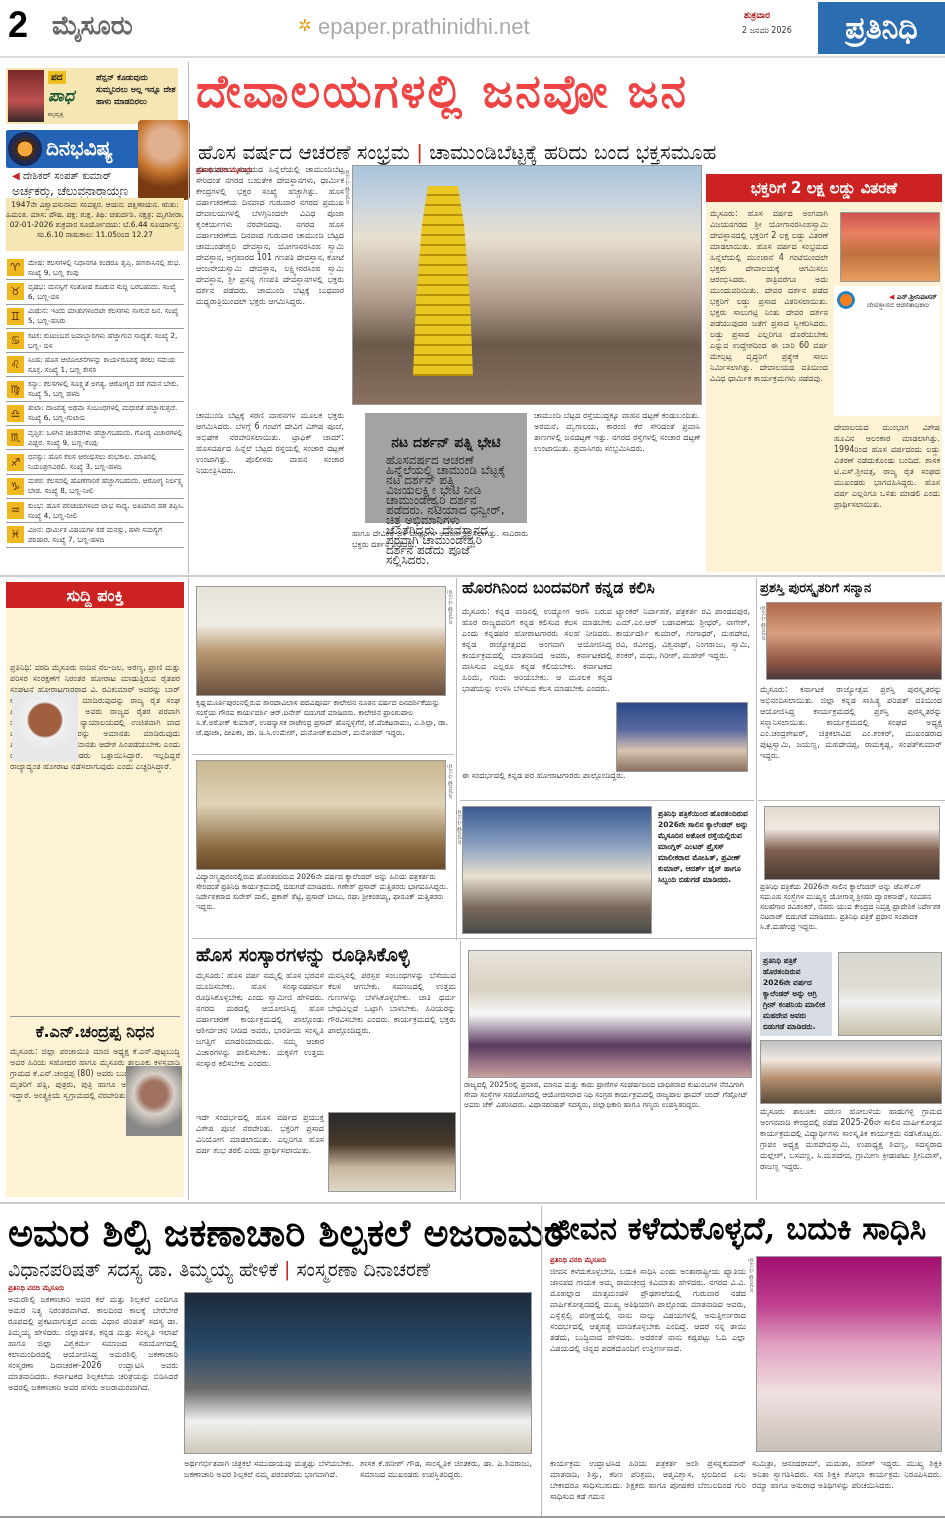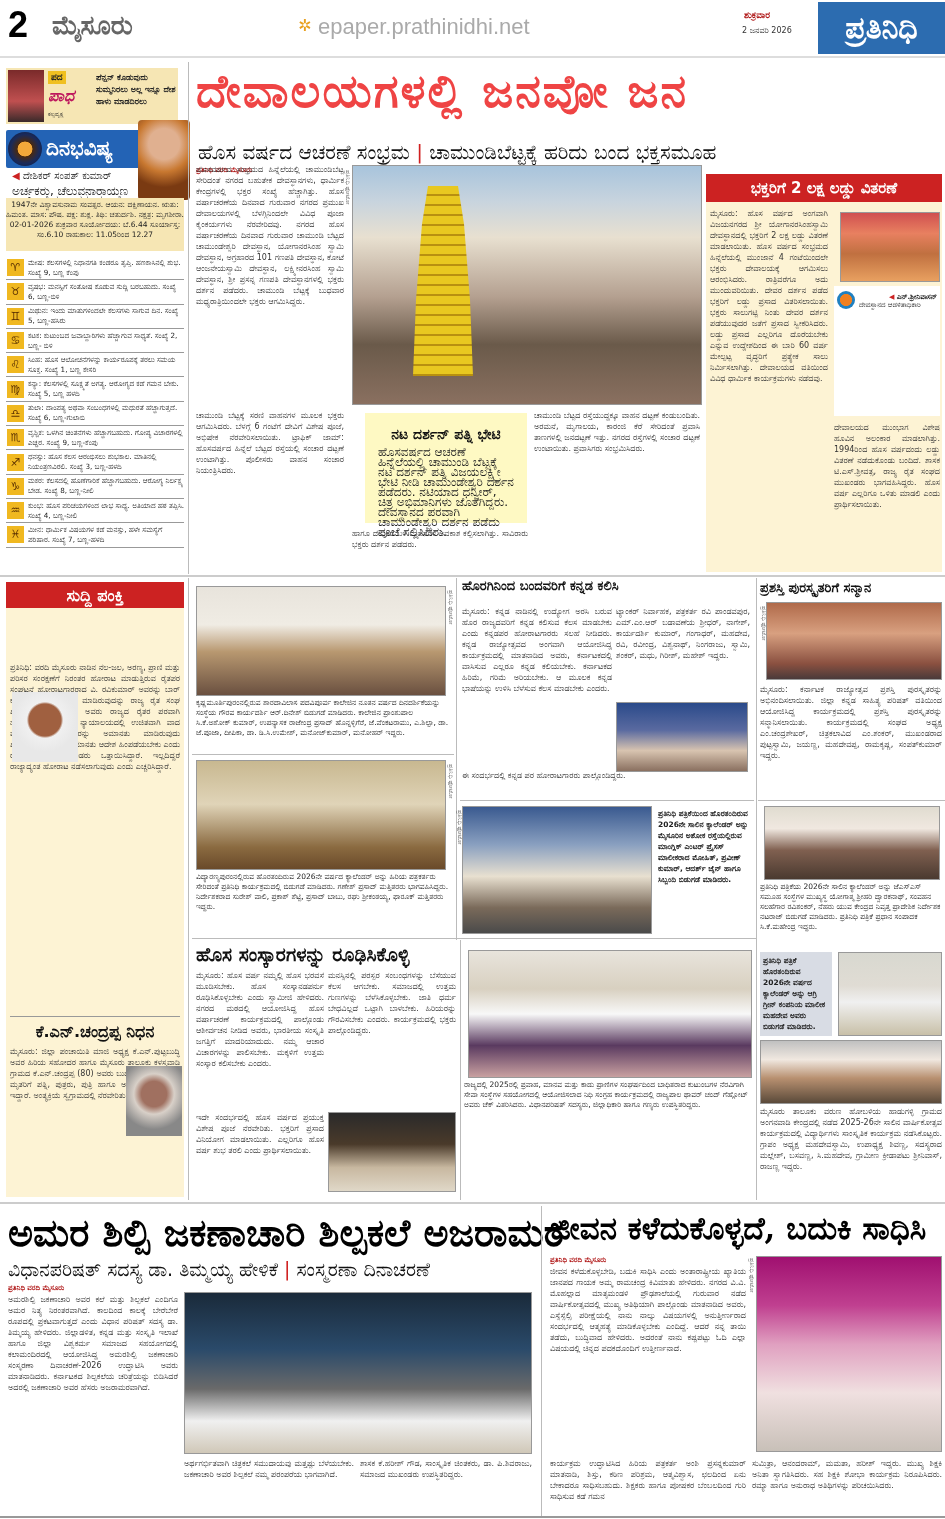--- a/index.html
+++ b/index.html
@@ -15,21 +15,21 @@
 #hdr-section{left:52px;top:10px;font-size:26px;color:#666;font-weight:bold}
 #hdr-site{left:318px;top:14px;font-size:22px;color:#aaa;font-family:"Liberation Sans",sans-serif}
 #hdr-cursor{left:298px;top:16px;font-size:16px;color:#e8a020}
 #hdr-day{left:744px;top:10px;font-size:9px;color:#b01818;font-weight:bold}
 #hdr-date{left:742px;top:26px;font-size:8px;color:#333}
 #hdr-logo{left:818px;top:2px;width:127px;height:52px;background:#2c6cb0;color:#fff;font-size:30px;font-weight:bold;display:flex;align-items:center;justify-content:center}
 
 #quote-box{left:6px;top:68px;width:172px;height:56px;background:#f6e6b4}
 #quote-photo{left:2px;top:2px;width:36px;height:52px;background:linear-gradient(#7a2a2a,#c05050 60%,#3a2a2a)}
 #quote-pada{left:42px;top:3px;font-size:9px;background:#f0c020;padding:1px 3px;font-weight:bold}
-#quote-logo{left:42px;top:18px;font-size:16px;color:#be185d;font-weight:bold;font-style:italic}
+#quote-logo{left:42px;top:18px;font-size:16px;color:#14532d;font-weight:bold;font-style:italic}
 #quote-kal{left:42px;top:42px;font-size:6px}
 #quote-text{left:90px;top:4px;width:80px;font-size:8px;line-height:12px;font-weight:bold}
 
 #horo-banner{left:6px;top:130px;width:178px;height:38px;background:#2363b5;border-radius:2px}
 #horo-wheel{left:2px;top:2px;width:34px;height:34px;border-radius:50%;background:radial-gradient(#f2a83a 30%,#4a2a10 32%,#1a2a5a 60%,#0a1a3a)}
 #horo-title{left:40px;top:6px;font-size:20px;color:#fff;font-weight:bold}
 #horo-priest{left:138px;top:120px;width:52px;height:80px;background:radial-gradient(circle at 50% 30%,#e0b090 25%,#c87830 45%,#7a3a12 70%);border-radius:4px}
 #horo-author{left:12px;top:170px;font-size:10px;font-weight:normal;color:#222}
 #horo-author-meta{left:12px;top:187px;width:130px;font-size:12px;line-height:9px}
 #horo-panchang{left:6px;top:198px;width:178px;height:53px;background:#f6e6b4;font-size:7.5px;line-height:10px;text-align:center;padding-top:2px}
@@ -40,21 +40,21 @@
 
 #main-headline{left:196px;top:64px;width:746px;font-size:46px;font-weight:bold;color:#ef4444;letter-spacing:2px;white-space:nowrap;font-family:"DejaVu Serif",serif}
 #main-subhead{left:198px;top:140px;width:746px;font-size:20px;color:#111;white-space:nowrap}
 #main-subhead .sep{color:#d02020}
 
 #lead-byline{left:196px;top:166px;font-size:7px;color:#b01818;font-weight:bold}
 #lead-col1{left:196px;top:164px;width:148px;height:230px}
 #lead-photo{left:352px;top:165px;width:350px;height:240px;background:linear-gradient(180deg,#a8c4dc 0%,#c8d4de 15%,#e8e0d0 30%,#b4a090 55%,#6a5a4a 75%,#8a7060 100%)}
 #temple{left:60px;top:20px;width:60px;height:190px;background:repeating-linear-gradient(180deg,#e8c820 0,#e8c820 8px,#b89010 8px,#b89010 10px);clip-path:polygon(25% 0,75% 0,85% 20%,95% 60%,100% 100%,0 100%,5% 60%,15% 20%)}
 #lead-col2{left:196px;top:410px;width:148px;height:162px}
-#actor-box{left:365px;top:413px;width:162px;height:110px;background:#fef9c3;padding:13px}
+#actor-box{left:365px;top:413px;width:162px;height:110px;background:#a3a3a3;padding:21px}
 #actor-title{font-size:14px;font-weight:bold;text-align:center;color:#111}
 #actor-text{font-size:12px;line-height:10px;margin-top:4px;color:#222}
 #lead-bottom-l{left:352px;top:528px;width:176px;height:44px}
 #lead-bottom-r{left:534px;top:410px;width:166px;height:162px}
 
 #laddu-box{left:706px;top:174px;width:236px;height:398px;background:#fdf3d4}
 #laddu-title{left:0;top:0;width:236px;height:28px;background:#cc2222;color:#fff;font-size:15px;font-weight:bold;display:flex;align-items:center;justify-content:center}
 #laddu-col1{left:4px;top:34px;width:118px;height:360px}
 #laddu-photo{left:134px;top:38px;width:100px;height:70px;background:linear-gradient(180deg,#d05050 0%,#e88060 30%,#c07040 60%,#e8a060 100%)}
 #laddu-quote{left:128px;top:112px;width:106px;height:130px;background:#fff;padding:3px}
@@ -69,21 +69,21 @@
 #suddi-t1{left:4px;top:80px;width:170px;height:284px}
 #suddi-p1{left:6px;top:110px;width:66px;height:70px;background:radial-gradient(circle at 50% 40%,#a06040 30%,#f0f0f0 34%,#e8e8e8 60%)}
 #suddi-h2{left:0;top:440px;width:178px;font-size:16px;font-weight:bold;text-align:center;color:#111}
 #suddi-t2{left:4px;top:464px;width:170px;height:148px}
 #suddi-p2{left:120px;top:484px;width:56px;height:70px;background:radial-gradient(circle at 50% 40%,#a07060 25%,#d8d0c8 40%,#888 70%)}
 
 #cal1-photo{left:196px;top:586px;width:250px;height:110px;background:linear-gradient(180deg,#e8e4dc 0%,#f0ece4 35%,#b89870 60%,#6a5040 100%)}
 #cal1-cap{left:196px;top:698px;width:254px;height:52px;font-size:7.5px;line-height:10px}
 #cal2-photo{left:196px;top:760px;width:250px;height:110px;background:linear-gradient(180deg,#c8b890 0%,#e0d4b8 40%,#8a6a40 80%,#6a4a2a 100%)}
 #cal2-cap{left:196px;top:872px;width:254px;height:60px;font-size:7.5px;line-height:10px}
-#kannada-head{left:462px;top:578px;font-size:13px;font-weight:bold;color:#111;white-space:nowrap}
+#kannada-head{left:462px;top:578px;font-size:16px;font-weight:bold;color:#111;white-space:nowrap}
 #kannada-t1{left:462px;top:606px;width:150px;height:160px}
 #kannada-t2{left:616px;top:606px;width:134px;height:94px}
 #kannada-photo{left:616px;top:702px;width:132px;height:70px;background:linear-gradient(180deg,#2a4a8a 0%,#5a6aa0 40%,#d8c4b0 70%,#8a7060 100%)}
 #kannada-t3{left:462px;top:770px;width:288px;height:26px}
 #mangik-photo{left:462px;top:806px;width:190px;height:128px;background:linear-gradient(180deg,#3a5a90 0%,#8aa0c0 30%,#e8e0d0 55%,#7a6a5a 80%,#4a4a4a 100%)}
 #mangik-cap{left:658px;top:808px;width:92px;height:126px;font-size:7.5px;line-height:11px;font-weight:bold}
 #samman-head{left:760px;top:580px;font-size:13px;font-weight:bold;color:#111;white-space:nowrap}
 #samman-photo{left:766px;top:602px;width:176px;height:78px;background:linear-gradient(180deg,#b06a4a 0%,#d8a080 40%,#8a5040 80%,#4a3a3a 100%)}
 #samman-t{left:760px;top:684px;width:182px;height:112px}
 #jss-photo{left:764px;top:806px;width:176px;height:74px;background:linear-gradient(180deg,#e0dcd0 0%,#f0e8e0 30%,#806050 60%,#4a3a30 100%)}
@@ -216,21 +216,21 @@
 <div class="abs txt" id="lead-bottom-l">ಹಾಗೂ ದೇವಿಕೆರೆ ಬಳಿ ವಾಹನಗಳ ಅವಕಾಶ ಕಲ್ಪಿಸಲಾಗಿತ್ತು. ಸಾವಿರಾರು ಭಕ್ತರು ದರ್ಶನ ಪಡೆದರು.</div>
 <div class="abs txt" id="lead-bottom-r">ಚಾಮುಂಡಿ ಬೆಟ್ಟದ ರಸ್ತೆಯುದ್ದಕ್ಕೂ ವಾಹನ ದಟ್ಟಣೆ ಕಂಡುಬಂದಿತು. ಅರಮನೆ, ಮೃಗಾಲಯ, ಕಾರಂಜಿ ಕೆರೆ ಸೇರಿದಂತೆ ಪ್ರವಾಸಿ ತಾಣಗಳಲ್ಲಿ ಜನದಟ್ಟಣೆ ಇತ್ತು. ನಗರದ ರಸ್ತೆಗಳಲ್ಲಿ ಸಂಚಾರ ದಟ್ಟಣೆ ಉಂಟಾಯಿತು. ಪ್ರವಾಸಿಗರು ಸಂಭ್ರಮಿಸಿದರು.</div>
 
 <div class="abs" id="laddu-box">
   <div class="abs" id="laddu-title">ಭಕ್ತರಿಗೆ 2 ಲಕ್ಷ ಲಡ್ಡು ವಿತರಣೆ</div>
   <div class="abs txt" id="laddu-col1">ಮೈಸೂರು: ಹೊಸ ವರ್ಷದ ಅಂಗವಾಗಿ ವಿಜಯನಗರದ ಶ್ರೀ ಯೋಗಾನರಸಿಂಹಸ್ವಾಮಿ ದೇವಸ್ಥಾನದಲ್ಲಿ ಭಕ್ತರಿಗೆ 2 ಲಕ್ಷ ಲಡ್ಡು ವಿತರಣೆ ಮಾಡಲಾಯಿತು. ಹೊಸ ವರ್ಷದ ಸಂಭ್ರಮದ ಹಿನ್ನೆಲೆಯಲ್ಲಿ ಮುಂಜಾನೆ 4 ಗಂಟೆಯಿಂದಲೇ ಭಕ್ತರು ದೇವಾಲಯಕ್ಕೆ ಆಗಮಿಸಲು ಆರಂಭಿಸಿದರು. ರಾತ್ರಿವರೆಗೂ ಅದು ಮುಂದುವರಿಯಿತು. ದೇವರ ದರ್ಶನ ಪಡೆದ ಭಕ್ತರಿಗೆ ಲಡ್ಡು ಪ್ರಸಾದ ವಿತರಿಸಲಾಯಿತು. ಭಕ್ತರು ಸಾಲುಗಟ್ಟಿ ನಿಂತು ದೇವರ ದರ್ಶನ ಪಡೆಯುವುದರ ಜತೆಗೆ ಪ್ರಸಾದ ಸ್ವೀಕರಿಸಿದರು. ಲಡ್ಡು ಪ್ರಸಾದ ಎಲ್ಲರಿಗೂ ದೊರೆಯಬೇಕು ಎನ್ನುವ ಉದ್ದೇಶದಿಂದ ಈ ಬಾರಿ 60 ವರ್ಷ ಮೇಲ್ಪಟ್ಟ ವೃದ್ಧರಿಗೆ ಪ್ರತ್ಯೇಕ ಸಾಲು ನಿರ್ಮಿಸಲಾಗಿತ್ತು. ದೇವಾಲಯದ ವತಿಯಿಂದ ವಿವಿಧ ಧಾರ್ಮಿಕ ಕಾರ್ಯಕ್ರಮಗಳು ನಡೆದವು.</div>
   <div class="photo" id="laddu-photo"></div>
   <div class="abs" id="laddu-quote">
     <span id="laddu-quote-ico"></span>
     <div id="laddu-quote-sig"><span style="color:#cc2222">◀ </span><span>ಎನ್.ಶ್ರೀನಿವಾಸನ್</span></div>
-    <div style="font-size:7px;text-align:left">ದೇವಸ್ಥಾನದ ಆಡಳಿತಾಧಿಕಾರಿ</div>
+    <div style="font-size:7px;text-align:center">ದೇವಸ್ಥಾನದ ಆಡಳಿತಾಧಿಕಾರಿ</div>
   </div>
   <div class="abs txt" id="laddu-col2">ದೇವಾಲಯದ ಮುಂಭಾಗ ವಿಶೇಷ ಹೂವಿನ ಅಲಂಕಾರ ಮಾಡಲಾಗಿತ್ತು. 1994ರಿಂದ ಹೊಸ ವರ್ಷದಂದು ಲಡ್ಡು ವಿತರಣೆ ನಡೆದುಕೊಂಡು ಬಂದಿದೆ. ಶಾಸಕ ಟಿ.ಎಸ್.ಶ್ರೀವತ್ಸ, ರಾಜ್ಯ ರೈತ ಸಂಘದ ಮುಖಂಡರು ಭಾಗವಹಿಸಿದ್ದರು. ಹೊಸ ವರ್ಷ ಎಲ್ಲರಿಗೂ ಒಳಿತು ಮಾಡಲಿ ಎಂದು ಪ್ರಾರ್ಥಿಸಲಾಯಿತು.</div>
 </div>
 
 <div class="hline" style="left:0;top:575px;width:945px;height:2px;background:#ccc"></div>
 
 <div class="abs" id="suddi-box">
   <div class="abs" id="suddi-banner">ಸುದ್ದಿ ಪಂಕ್ತಿ</div>
   <div class="abs txt" id="suddi-t1">ಪ್ರತಿನಿಧಿ: ವರದಿ ಮೈಸೂರು ನಾಡಿನ ನೆಲ-ಜಲ, ಅರಣ್ಯ, ಪ್ರಾಣಿ ಮತ್ತು ಪರಿಸರ ಸಂರಕ್ಷಣೆಗೆ ನಿರಂತರ ಹೋರಾಟ ಮಾಡುತ್ತಿರುವ ರೈತಪರ ಸಂಘಟನೆ ಹೋರಾಟಗಾರರಾದ ವಿ. ರವಿಕುಮಾರ್ ಅವರನ್ನು ಬಾರ್ ಕೌನ್ಸಿಲ್‌ನಿಂದ ಅಮಾನತು ಮಾಡಿರುವುದನ್ನು ರಾಜ್ಯ ರೈತ ಸಂಘ ಖಂಡಿಸಿದೆ. ರವಿಕುಮಾರ್ ಅವರು ರಾಜ್ಯದ ರೈತರ ಪರವಾಗಿ ಹಲವಾರು ವರ್ಷಗಳಿಂದ ನ್ಯಾಯಾಲಯದಲ್ಲಿ ಉಚಿತವಾಗಿ ವಾದ ಮಂಡಿಸುತ್ತಿದ್ದಾರೆ. ಅವರನ್ನು ಅಮಾನತು ಮಾಡಿರುವುದು ಖಂಡನೀಯ. ಕೂಡಲೇ ಅಮಾನತು ಆದೇಶ ಹಿಂಪಡೆಯಬೇಕು ಎಂದು ರೈತ ಸಂಘದ ಮುಖಂಡರು ಒತ್ತಾಯಿಸಿದ್ದಾರೆ. ಇಲ್ಲದಿದ್ದರೆ ರಾಜ್ಯಾದ್ಯಂತ ಹೋರಾಟ ನಡೆಸಲಾಗುವುದು ಎಂದು ಎಚ್ಚರಿಸಿದ್ದಾರೆ.</div>
   <div class="abs" id="suddi-p1"></div>

